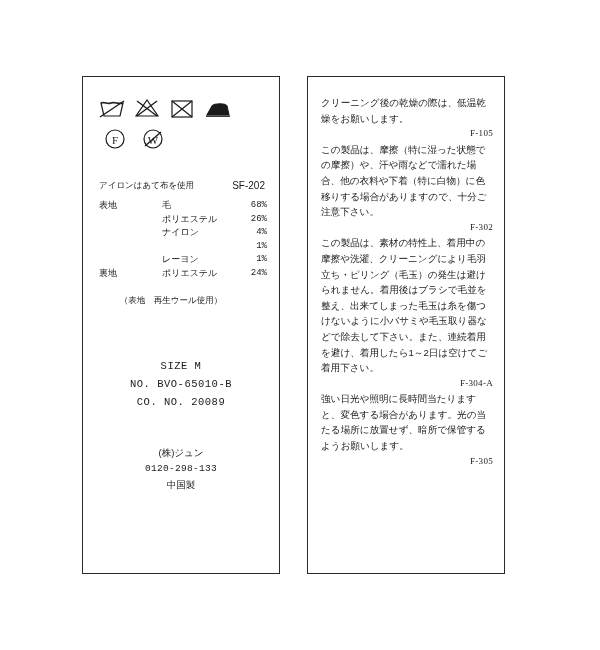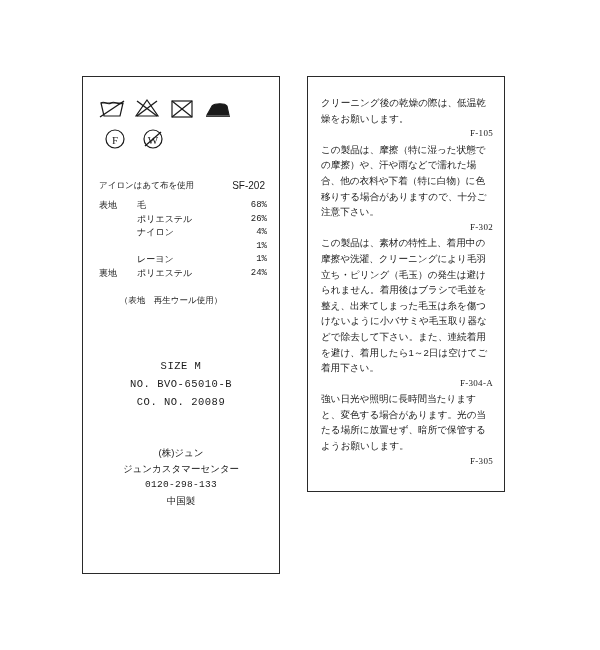--- a/index.html
+++ b/index.html
@@ -70,20 +70,21 @@
     left: 16px;
     top: 122px;
     width: 168px;
     font-family: "Liberation Mono", monospace;
     font-size: 9px;
     line-height: 13.5px;
   }
   .fab-row {
     display: flex;
     justify-content: space-between;
+    gap: 25px;
   }
   .fab-label {
     width: 38px;
     flex: 0 0 38px;
     font-family: "Liberation Sans", sans-serif;
     font-size: 9px;
   }
   .fab-mat {
     flex: 1 1 auto;
     font-family: "Liberation Sans", sans-serif;
@@ -126,21 +127,21 @@
   .maker-block .mono {
     font-family: "Liberation Mono", monospace;
     font-size: 9.5px;
     letter-spacing: 0.3px;
   }
   
   #label-right {
     left: 307px;
     top: 76px;
     width: 198px;
-    height: 416px;
+    height: 498px;
   }
   .care-text {
     position: absolute;
     left: 13px;
     top: 18px;
     width: 172px;
     font-size: 9.6px;
     line-height: 15.6px;
     text-align: left;
   }
@@ -254,21 +255,20 @@
     <div class="recycle-note">（表地　再生ウール使用）</div>
 
     <div class="size-block">
       <div>SIZE M</div>
       <div>NO. BVO-65010-B</div>
       <div>CO. NO.  20089</div>
     </div>
 
     <div class="maker-block">
       <div>(株)ジュン</div>
-      <div>ジュンカスタマーセンター</div>
       <div class="mono">0120-298-133</div>
       <div>中国製</div>
     </div>
   </div>
 
   <div class="label" id="label-right">
     <div class="care-text">
 
       <p class="care-para">
         <span>クリーニング後の乾燥の際は、低温乾燥をお願いします。</span>

